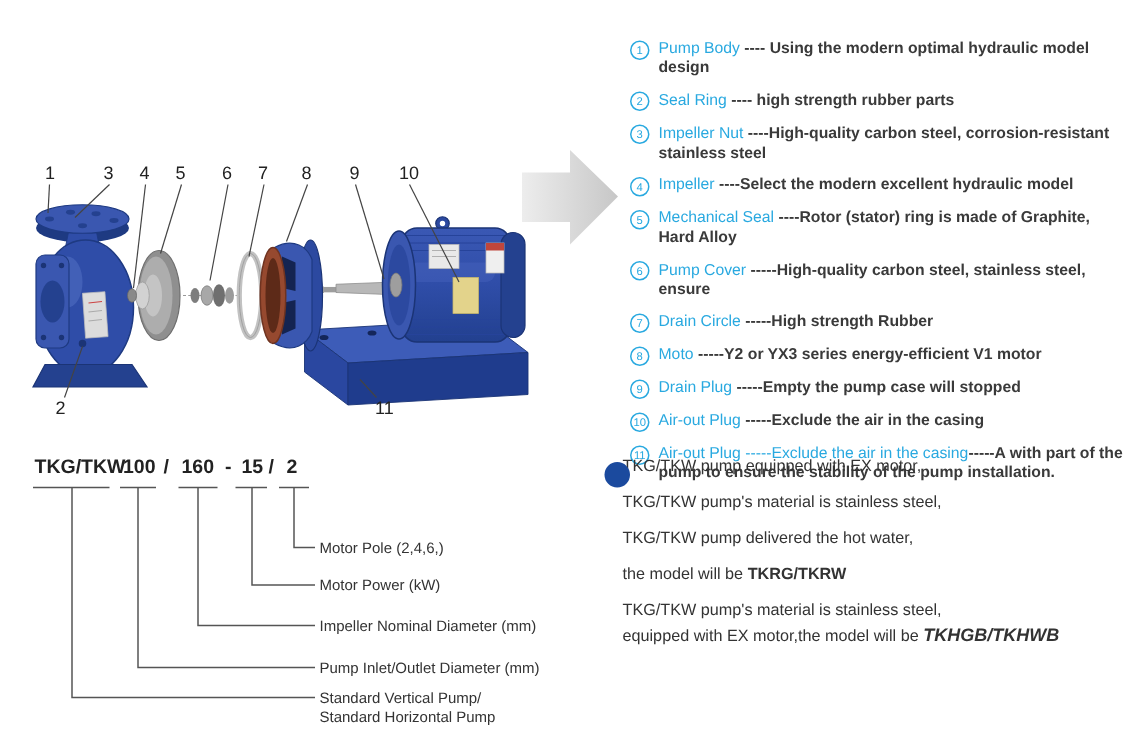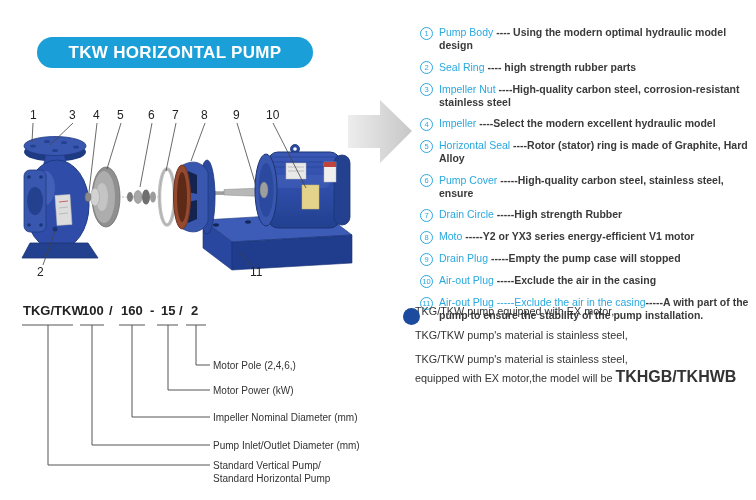--- a/index.html
+++ b/index.html
@@ -29,34 +29,31 @@
   .pname{color:#29a9e0;}
   .pblue{color:#29a9e0;}
   .pdesc{color:#3a3a3a;font-weight:bold;}
   
   .notes{position:absolute;left:400px;top:305px;width:352px;}
   .bullet{position:absolute;left:3px;top:3px;width:17px;height:17px;border-radius:50%;background:#1b4a9e;}
   .note-lines{margin-left:15px;}
   .note-line{height:13px;margin-bottom:11px;font-size:10.8px;color:#333;}
   .note-line.tight{margin-bottom:2px;}
   .note-model{font-weight:bold;}
-  .note-line.big .note-model{font-size:16px;}
+  .note-line.big .note-model{font-size:12px;font-style:italic;}
   
   .diagram-svg{position:absolute;left:0;top:95px;width:430px;height:210px;}
   .modelcode-svg{position:absolute;left:0;top:298px;width:360px;height:200px;}
   .svg-label{font-family:"Liberation Sans","DejaVu Sans",sans-serif;}
 </style>
 </head>
 <body>
 
 <div id="page">
 
-  <div class="banner">
-    <span>TKW HORIZONTAL PUMP</span>
-  </div>
 
   <svg class="diagram-svg" viewBox="0 0 430 210">
     <defs>
       <linearGradient id="ag" x1="0" y1="0" x2="1" y2="0">
         <stop offset="0" stop-color="#ededed"></stop>
           <stop offset="1" stop-color="#c7c7c7"></stop>
       </linearGradient>
       <linearGradient id="mg" x1="0" y1="0" x2="0" y2="1">
         <stop offset="0" stop-color="#3a58b4"></stop>
           <stop offset=".5" stop-color="#2f4da8"></stop>
@@ -202,21 +199,21 @@
     <li class="part-item">
       <span class="pnum">3</span>
       <span class="ptext"><span class="pname">Impeller Nut</span><span class="pdesc"> ----High-quality carbon steel, corrosion-resistant stainless steel</span></span>
     </li>
     <li class="part-item">
       <span class="pnum">4</span>
       <span class="ptext"><span class="pname">Impeller</span><span class="pdesc"> ----Select the modern excellent hydraulic model</span></span>
     </li>
     <li class="part-item">
       <span class="pnum">5</span>
-      <span class="ptext"><span class="pname">Horizontal Seal</span><span class="pdesc"> ----Rotor (stator) ring is made of Graphite, Hard Alloy</span></span>
+      <span class="ptext"><span class="pname">Mechanical Seal</span><span class="pdesc"> ----Rotor (stator) ring is made of Graphite, Hard Alloy</span></span>
     </li>
     <li class="part-item">
       <span class="pnum">6</span>
       <span class="ptext"><span class="pname">Pump Cover</span><span class="pdesc"> -----High-quality carbon steel, stainless steel, ensure</span></span>
     </li>
     <li class="part-item">
       <span class="pnum">7</span>
       <span class="ptext"><span class="pname">Drain Circle</span><span class="pdesc"> -----High strength Rubber</span></span>
     </li>
     <li class="part-item">
@@ -268,18 +265,20 @@
       <text x="213" y="170.5">Standard Vertical Pump/</text>
       <text x="213" y="183.5">Standard  Horizontal Pump</text>
     </g>
   </svg>
 
   <div class="notes">
     <div class="bullet"></div>
     <div class="note-lines">
       <div class="note-line"><span>TKG/TKW pump equipped with EX motor,</span><span class="note-model"></span></div>
       <div class="note-line"><span>TKG/TKW pump's material is stainless steel,</span><span class="note-model"></span></div>
+      <div class="note-line"><span>TKG/TKW pump delivered the hot water,</span><span class="note-model"></span></div>
+      <div class="note-line"><span>the model will be </span><span class="note-model">TKRG/TKRW</span></div>
       <div class="note-line tight"><span>TKG/TKW pump's material is stainless steel,</span><span class="note-model"></span></div>
       <div class="note-line big"><span>equipped with EX motor,the model will be </span><span class="note-model">TKHGB/TKHWB</span></div>
     </div>
   </div>
 
 </div>
 
 </body></html>

